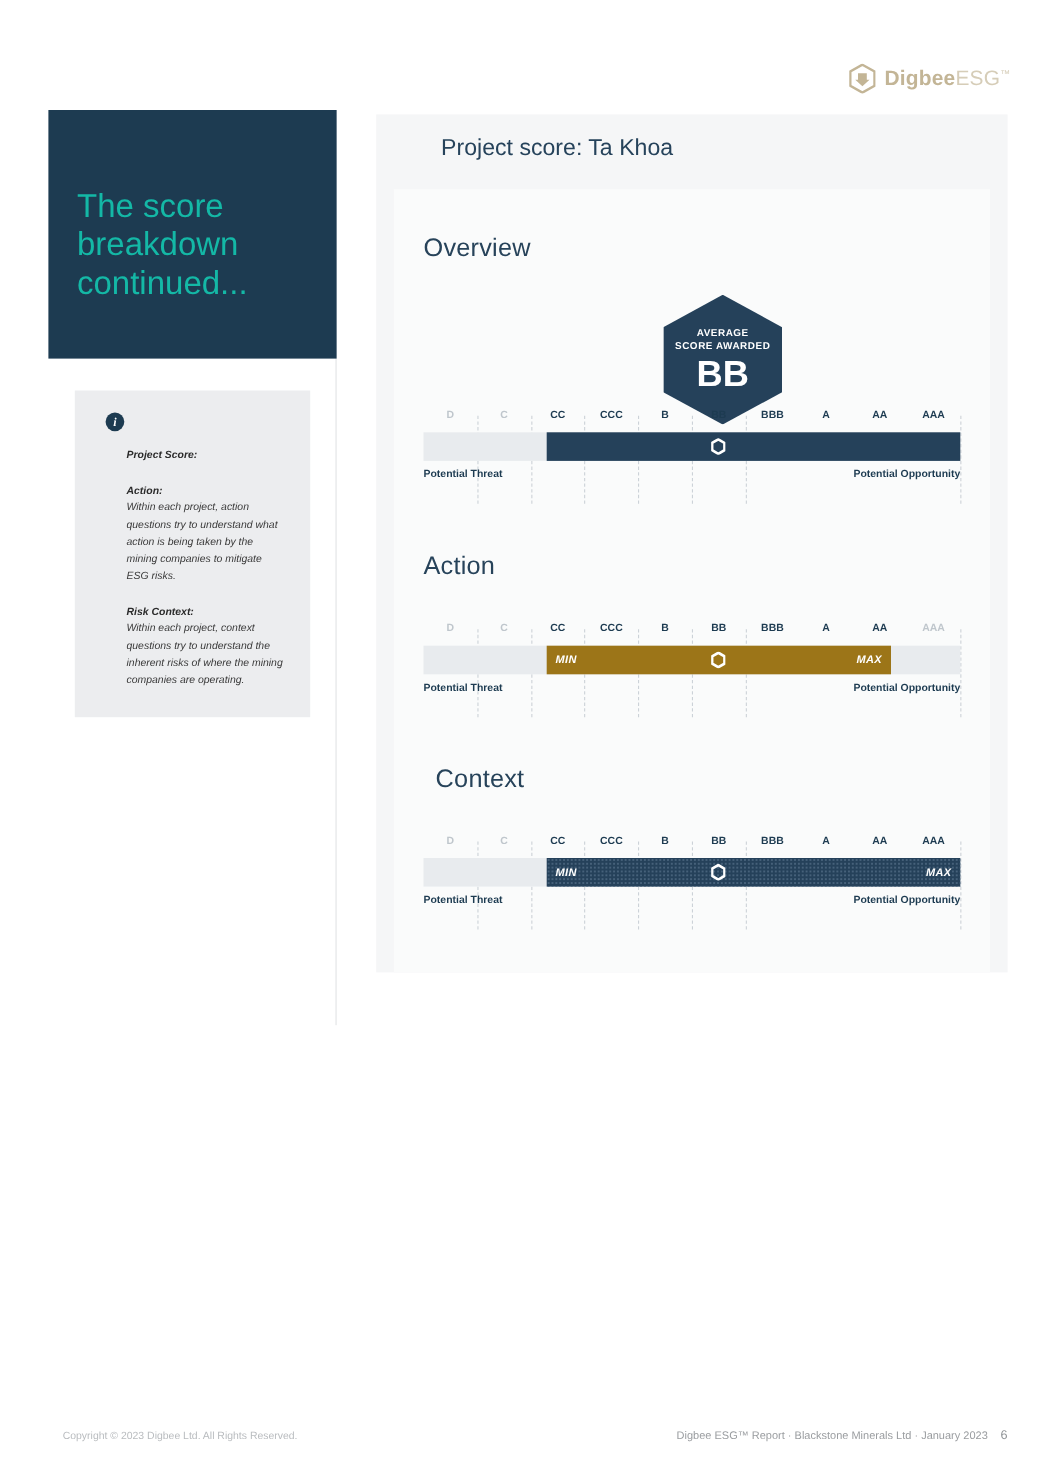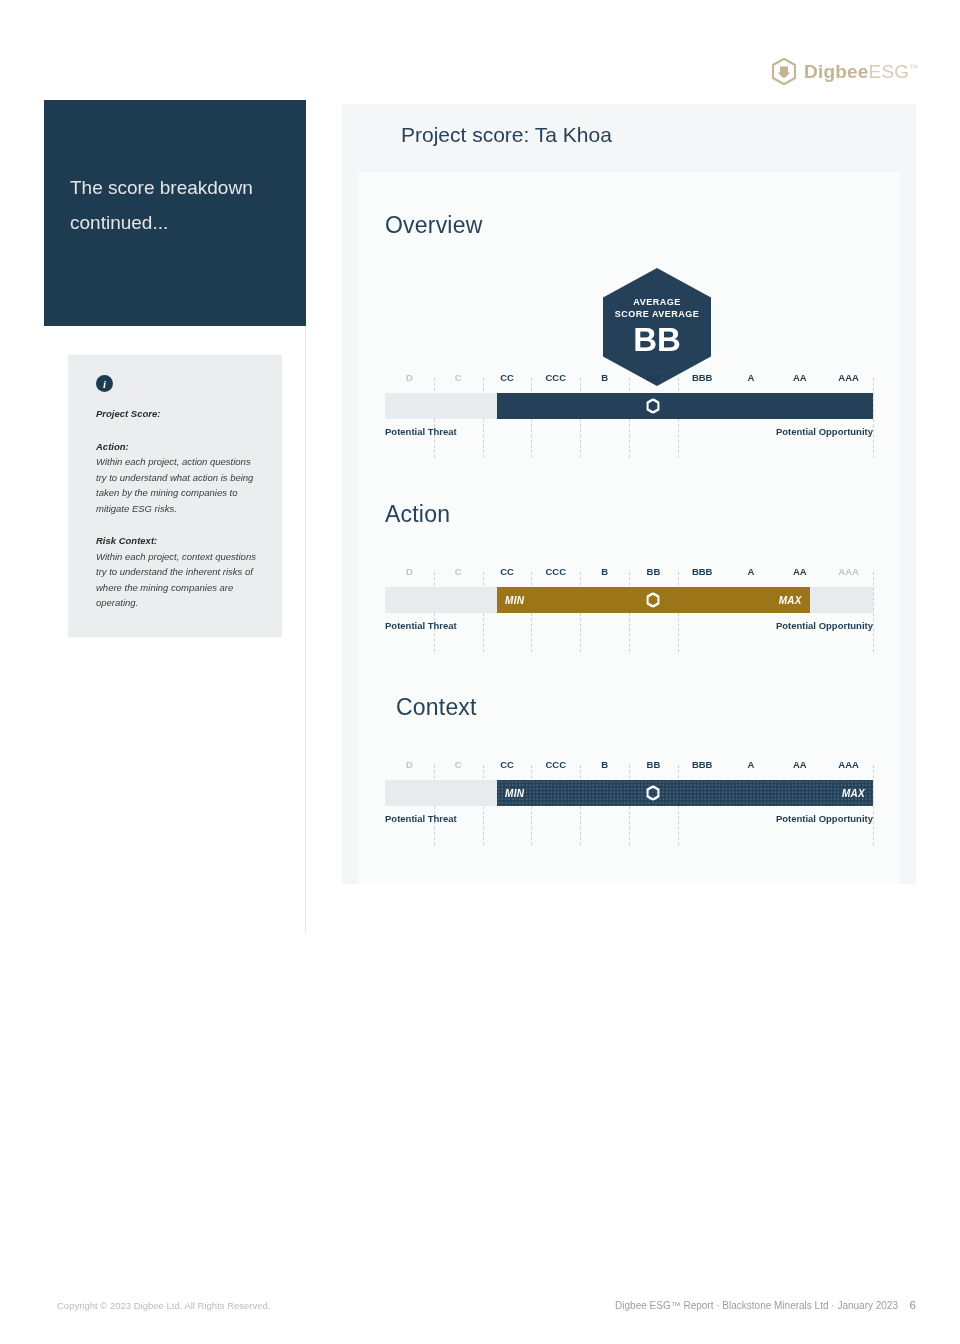--- a/index.html
+++ b/index.html
@@ -16,33 +16,33 @@
   #brand-logo .wm-light{color:#d6cdb8;font-weight:400;}
   #brand-logo .tm{font-size:9px;vertical-align:super;color:#d6cdb8;}
 
   
   #left-rail{position:absolute;left:44px;top:100px;width:262px;}
   #sidebar-title-panel{
     width:262px;height:226px;background:#1d3b51;box-sizing:border-box;
     padding:70px 26px 0 26px;
   }
   #sidebar-title-panel h1{
-    margin:0;color:#e5e5e5;font-weight:400;font-size:19px;line-height:35px;
+    margin:0;color:#14b8a6;font-weight:400;font-size:30px;line-height:35px;
   }
   #info-panel{
     position:absolute;left:24px;top:255px;width:214px;background:#ecedef;
     box-sizing:border-box;padding:20px 22px 26px 28px;
   }
   #info-panel .info-badge{
     width:17px;height:17px;border-radius:50%;background:#1d3b51;color:#fff;
     font-size:11px;font-weight:700;font-style:italic;
     display:flex;align-items:center;justify-content:center;
     font-family:"Liberation Serif", serif;margin-bottom:14px;
   }
-  #info-panel .blk{margin-bottom:17px;}
+  #info-panel .blk{margin-bottom:17px;margin-left:19px;}
   #info-panel .blk:last-child{margin-bottom:0;}
   #info-panel .blk-title{
     font-size:9.5px;font-weight:700;font-style:italic;color:#2b2b2b;
     line-height:15.5px;margin:0;
   }
   #info-panel .blk-body{
     font-size:9.5px;font-style:italic;color:#3a3a3a;line-height:15.5px;margin:0;
   }
   #rail-divider{position:absolute;left:305px;top:100px;width:1px;height:832px;background:#e2e3e5;}
 
@@ -162,21 +162,21 @@
 
   <div id="score-card">
 
     <div class="section-title" style="left:27px;top:40px;">Overview</div>
 
     <div id="avg-badge-wrap" style="position:absolute;left:0;top:0;">
       <div id="avg-badge" style="left:245px;top:96px;">
         <div class="hex"></div>
         <div class="txt">
           <div class="cap">AVERAGE</div>
-          <div class="cap">SCORE AVERAGE</div>
+          <div class="cap">SCORE AWARDED</div>
           <div class="grade">BB</div>
         </div>
       </div>
     </div>
 
     <div class="grid" id="grid-0" style="top:206px;height:80px;">
         <span class="gridline" style="left: 48.8px;"></span>
         <span class="gridline" style="left: 97.6px;"></span>
         <span class="gridline" style="left: 146.4px;"></span>
         <span class="gridline" style="left: 195.2px;"></span>

